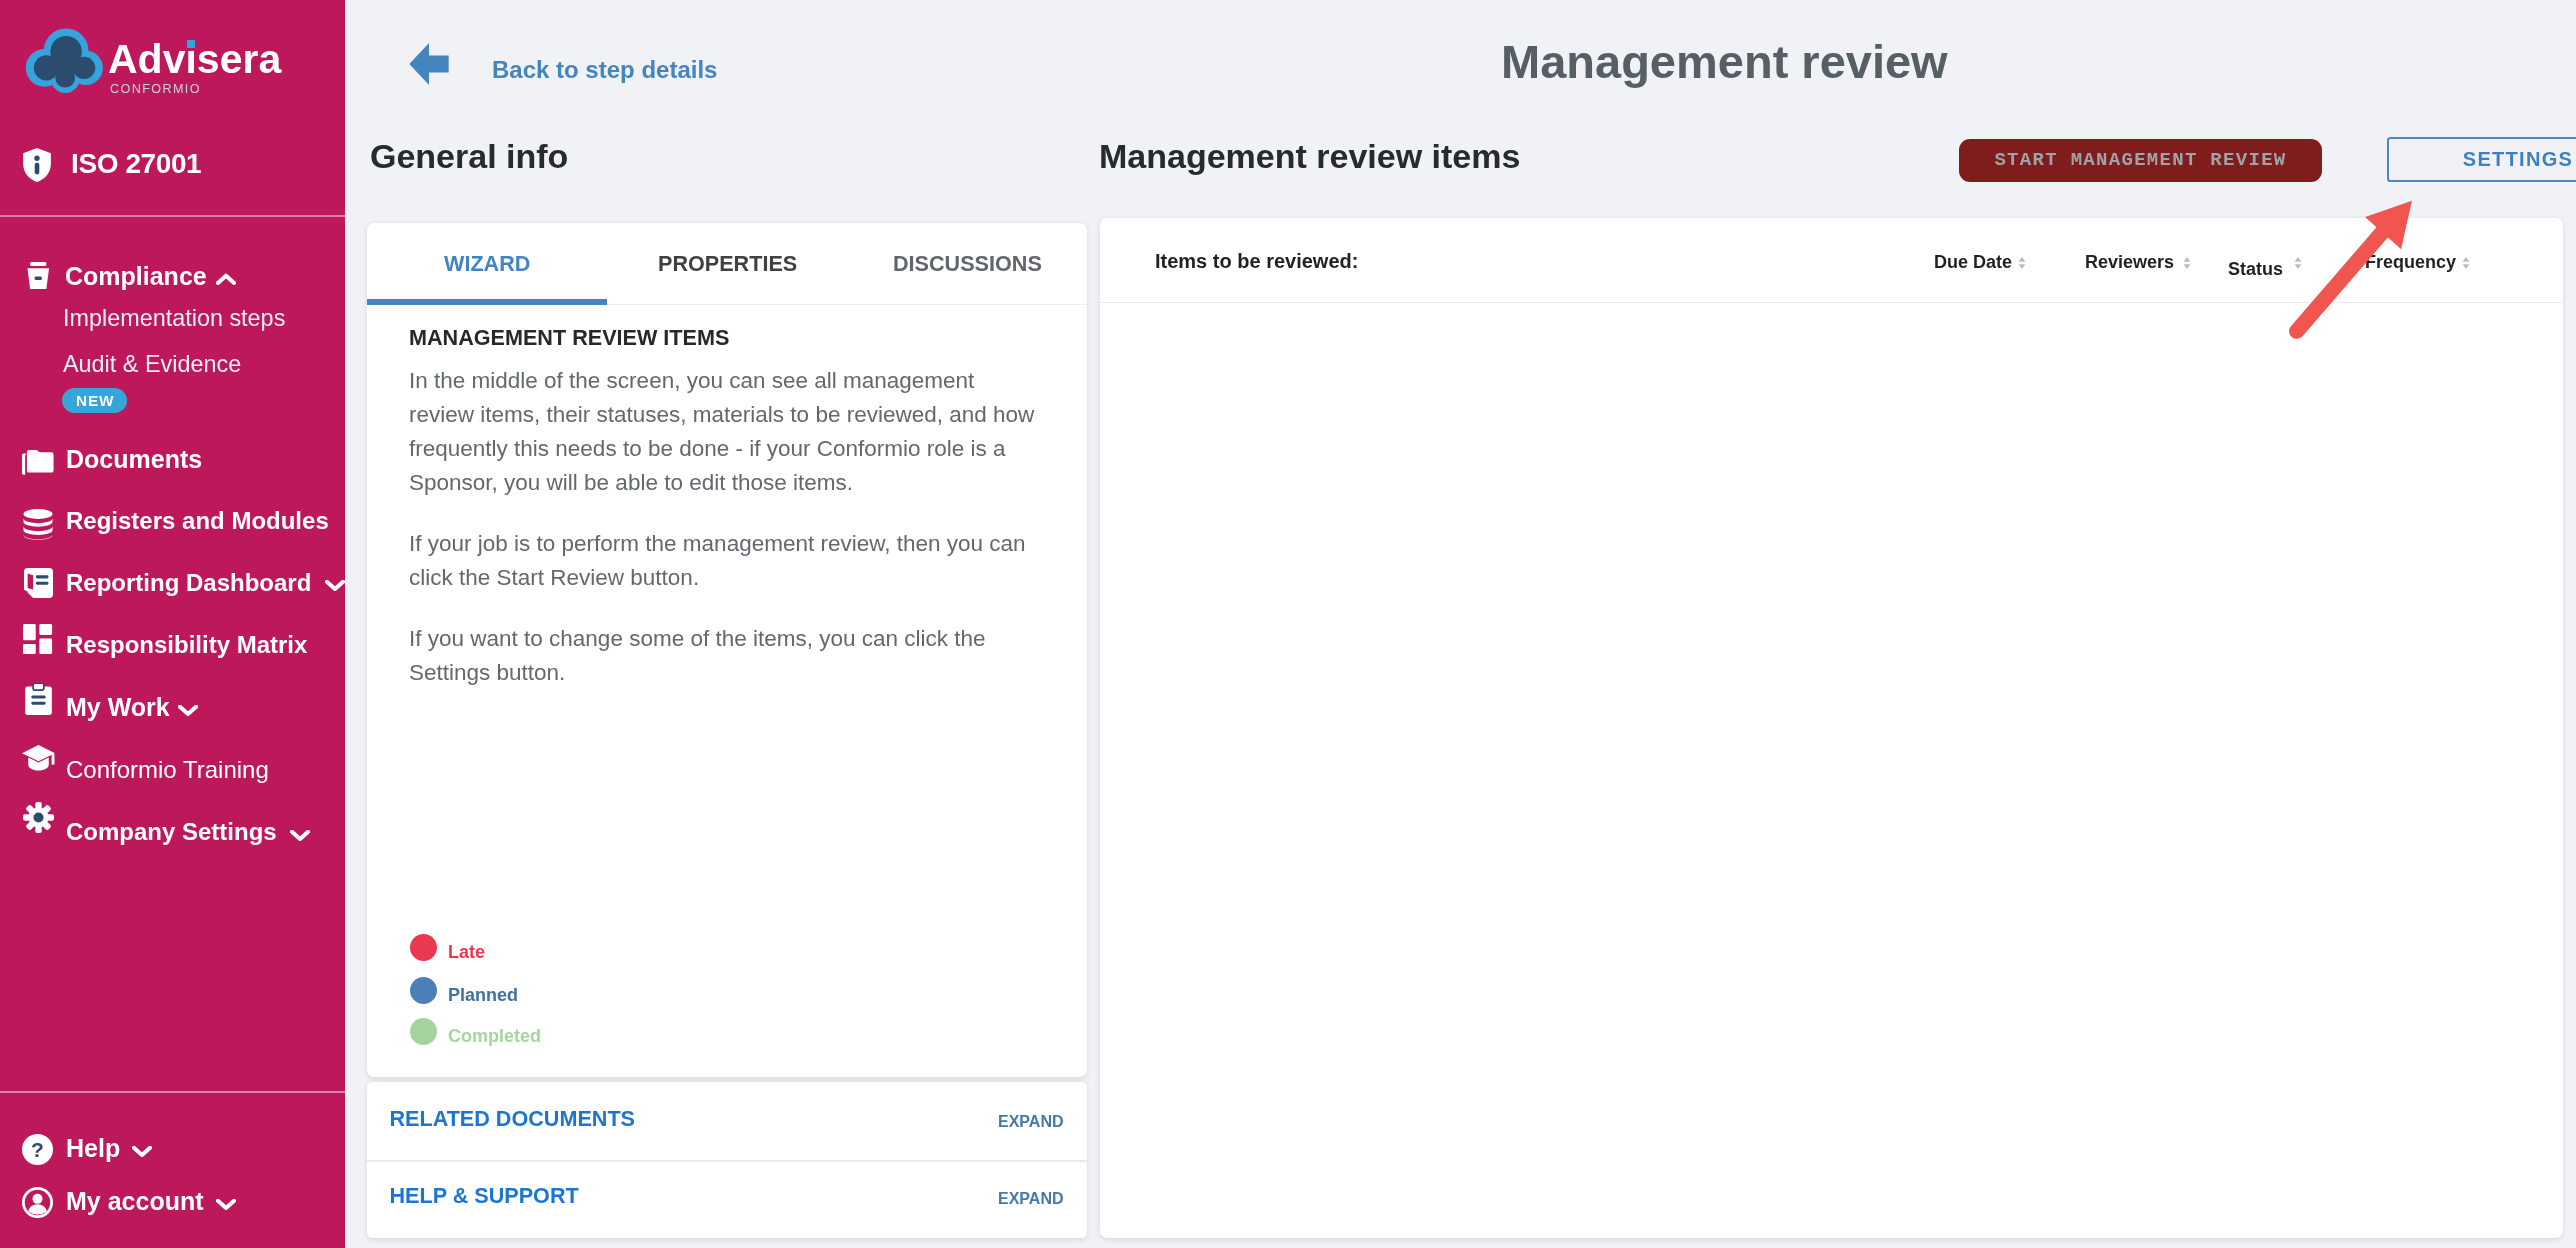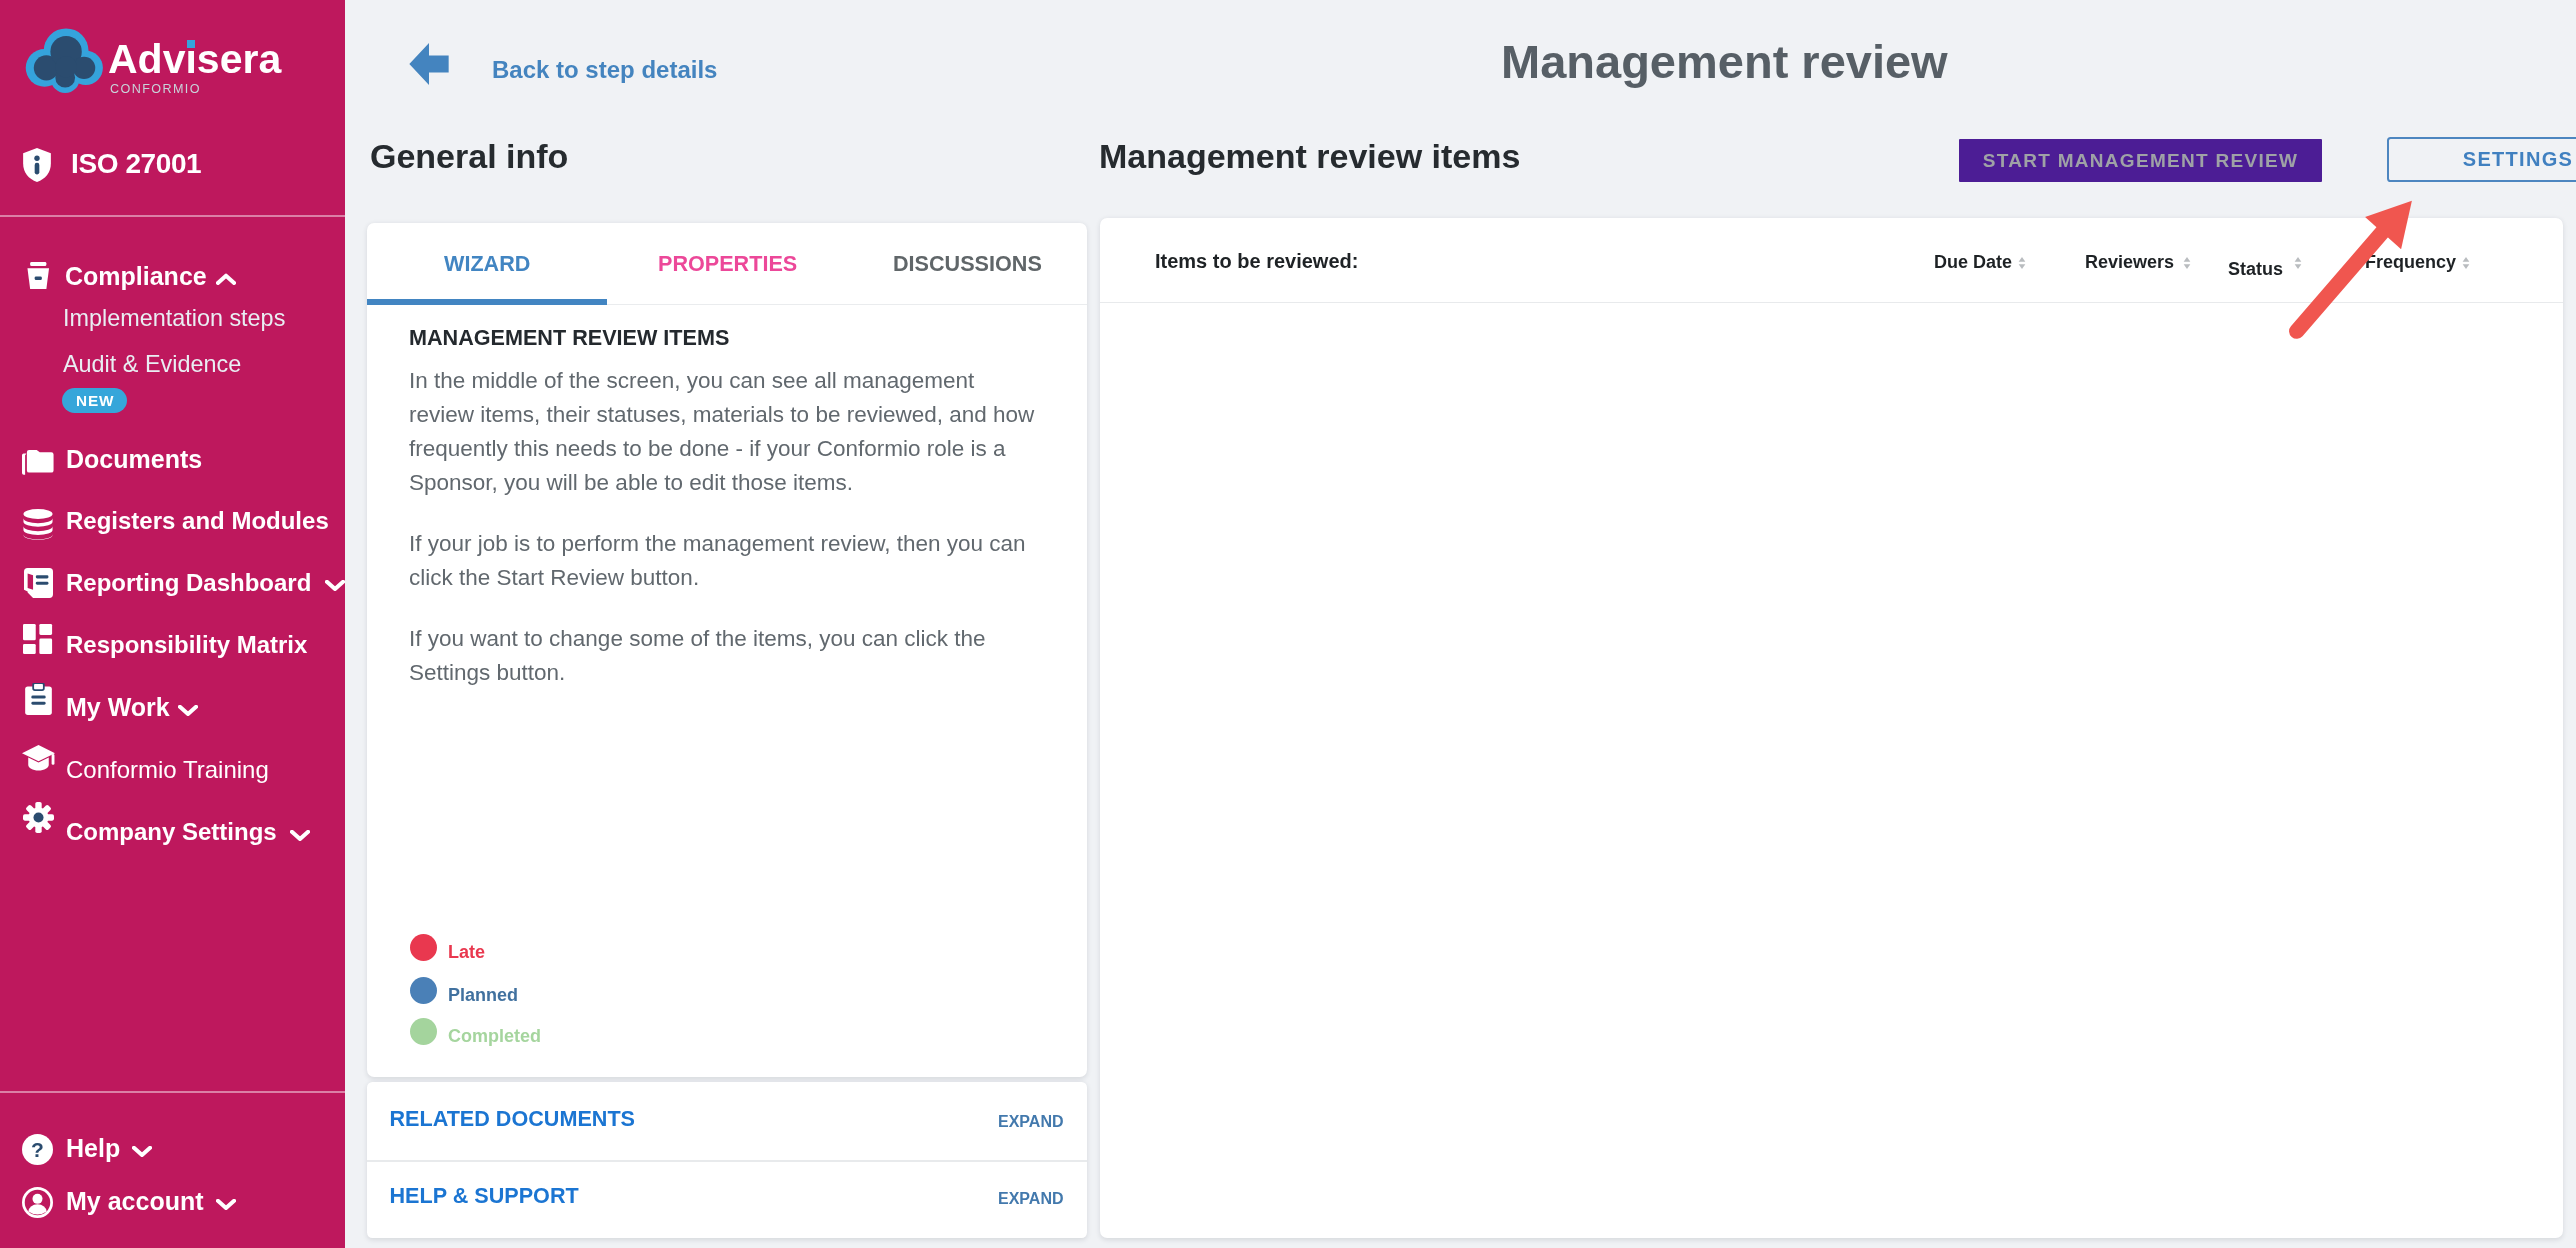--- a/index.html
+++ b/index.html
@@ -157,27 +157,27 @@
 
 <svg class="abs" style="left:409px;top:43px" width="40" height="42" viewBox="0 0 44 47">
   <path d="M0 23.5 L22 0 V14 H44 V33 H22 V47 Z" fill="#4484bf"></path>
 </svg>
 <div class="txt" style="left:492px;top:58px;font-size:24px;font-weight:bold;color:#4484bf;">Back to step details</div>
 <div class="txt" style="left:1501px;top:38px;font-size:47px;font-weight:bold;color:#575f66;">Management review</div>
 
 <div class="txt" style="left:370px;top:139px;font-size:34px;font-weight:bold;color:#262b2f;">General info</div>
 <div class="txt" style="left:1099px;top:139px;font-size:34px;font-weight:bold;color:#262b2f;">Management review items</div>
 
-<div class="abs" style="left:1959px;top:139px;width:363px;height:43px;border-radius:1px;background:#4c1d95;text-align:center;line-height:43px;font-size:19px;font-weight:bold;letter-spacing:1.3px;color:#9fa2a6;">START MANAGEMENT REVIEW</div>
+<div class="abs" style="left:1959px;top:139px;width:363px;height:43px;border-radius:11px;background:#7f1d1d;text-align:center;line-height:43px;font-size:19px;font-weight:bold;letter-spacing:1.3px;color:#9fa2a6;font-family:Liberation Mono, monospace;">START MANAGEMENT REVIEW</div>
 <div class="abs" style="left:2346px;top:137px;width:262px;height:45px;border-radius:3.6px;border:2.7px solid #4d86c0;text-align:center;line-height:40px;font-size:20px;font-weight:bold;letter-spacing:1.3px;color:#4080c0;margin-left:41px;">SETTINGS</div>
 
 <div class="card" style="left:367px;top:223px;width:720px;height:854px;">
   <div class="abs" style="left:0;top:0;width:720px;height:82px;border-bottom:1.8px solid #eaecee;"></div>
   <div class="txt" style="left:77px;top:30px;font-size:21.6px;font-weight:bold;color:#4285c2;">WIZARD</div>
-  <div class="txt" style="left:291px;top:30px;font-size:21.6px;font-weight:bold;color:#ec4899;">PROPERTIES</div>
+  <div class="txt" style="left:291px;top:30px;font-size:21.6px;font-weight:bold;color:#404040;">PROPERTIES</div>
   <div class="txt" style="left:526px;top:30px;font-size:21.6px;font-weight:bold;color:#606669;">DISCUSSIONS</div>
   <div class="abs" style="left:0;top:76px;width:240px;height:6.3px;background:#4285c2;"></div>
 
   <div class="txt" style="left:42px;top:104px;font-size:21.6px;font-weight:bold;color:#24292e;">MANAGEMENT REVIEW ITEMS</div>
 
   <div class="abs" style="left:42px;top:141px;width:666px;font-size:22.5px;line-height:34px;color:#61686e;">
     <p style="margin:0 0 27px 0;">In the middle of the screen, you can see all management<br>review items, their statuses, materials to be reviewed, and how<br>frequently this needs to be done - if your Conformio role is a<br>Sponsor, you will be able to edit those items.</p>
     <p style="margin:0 0 27px 0;">If your job is to perform the management review, then you can<br>click the Start Review button.</p>
     <p style="margin:0;">If you want to change some of the items, you can click the<br>Settings button.</p>
   </div>

